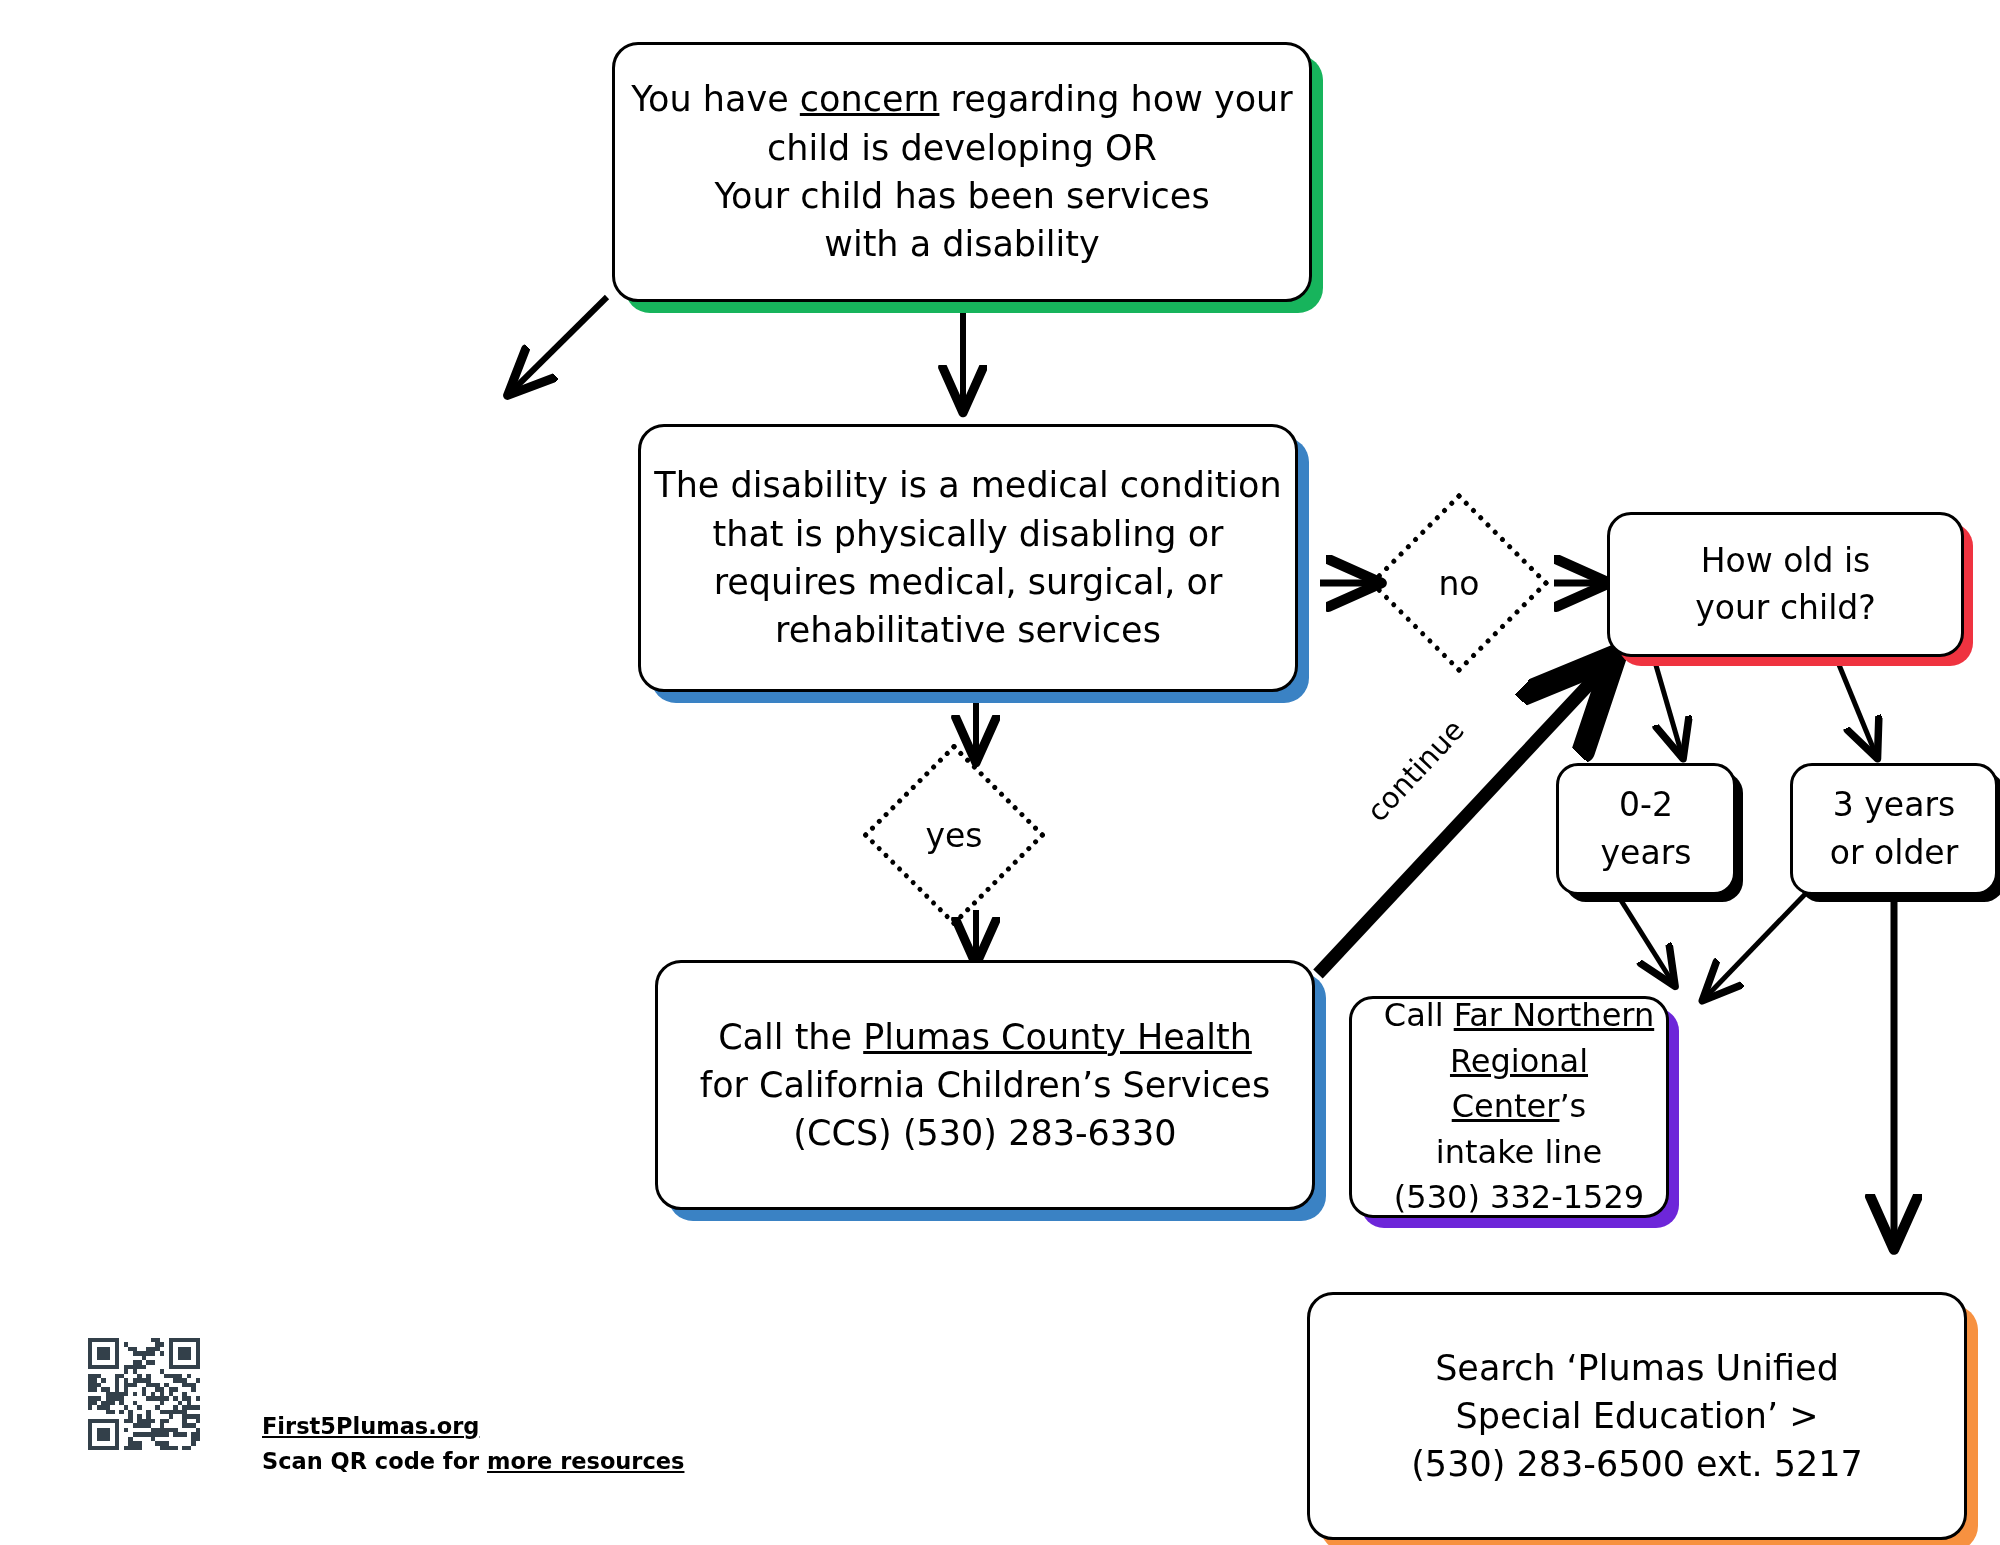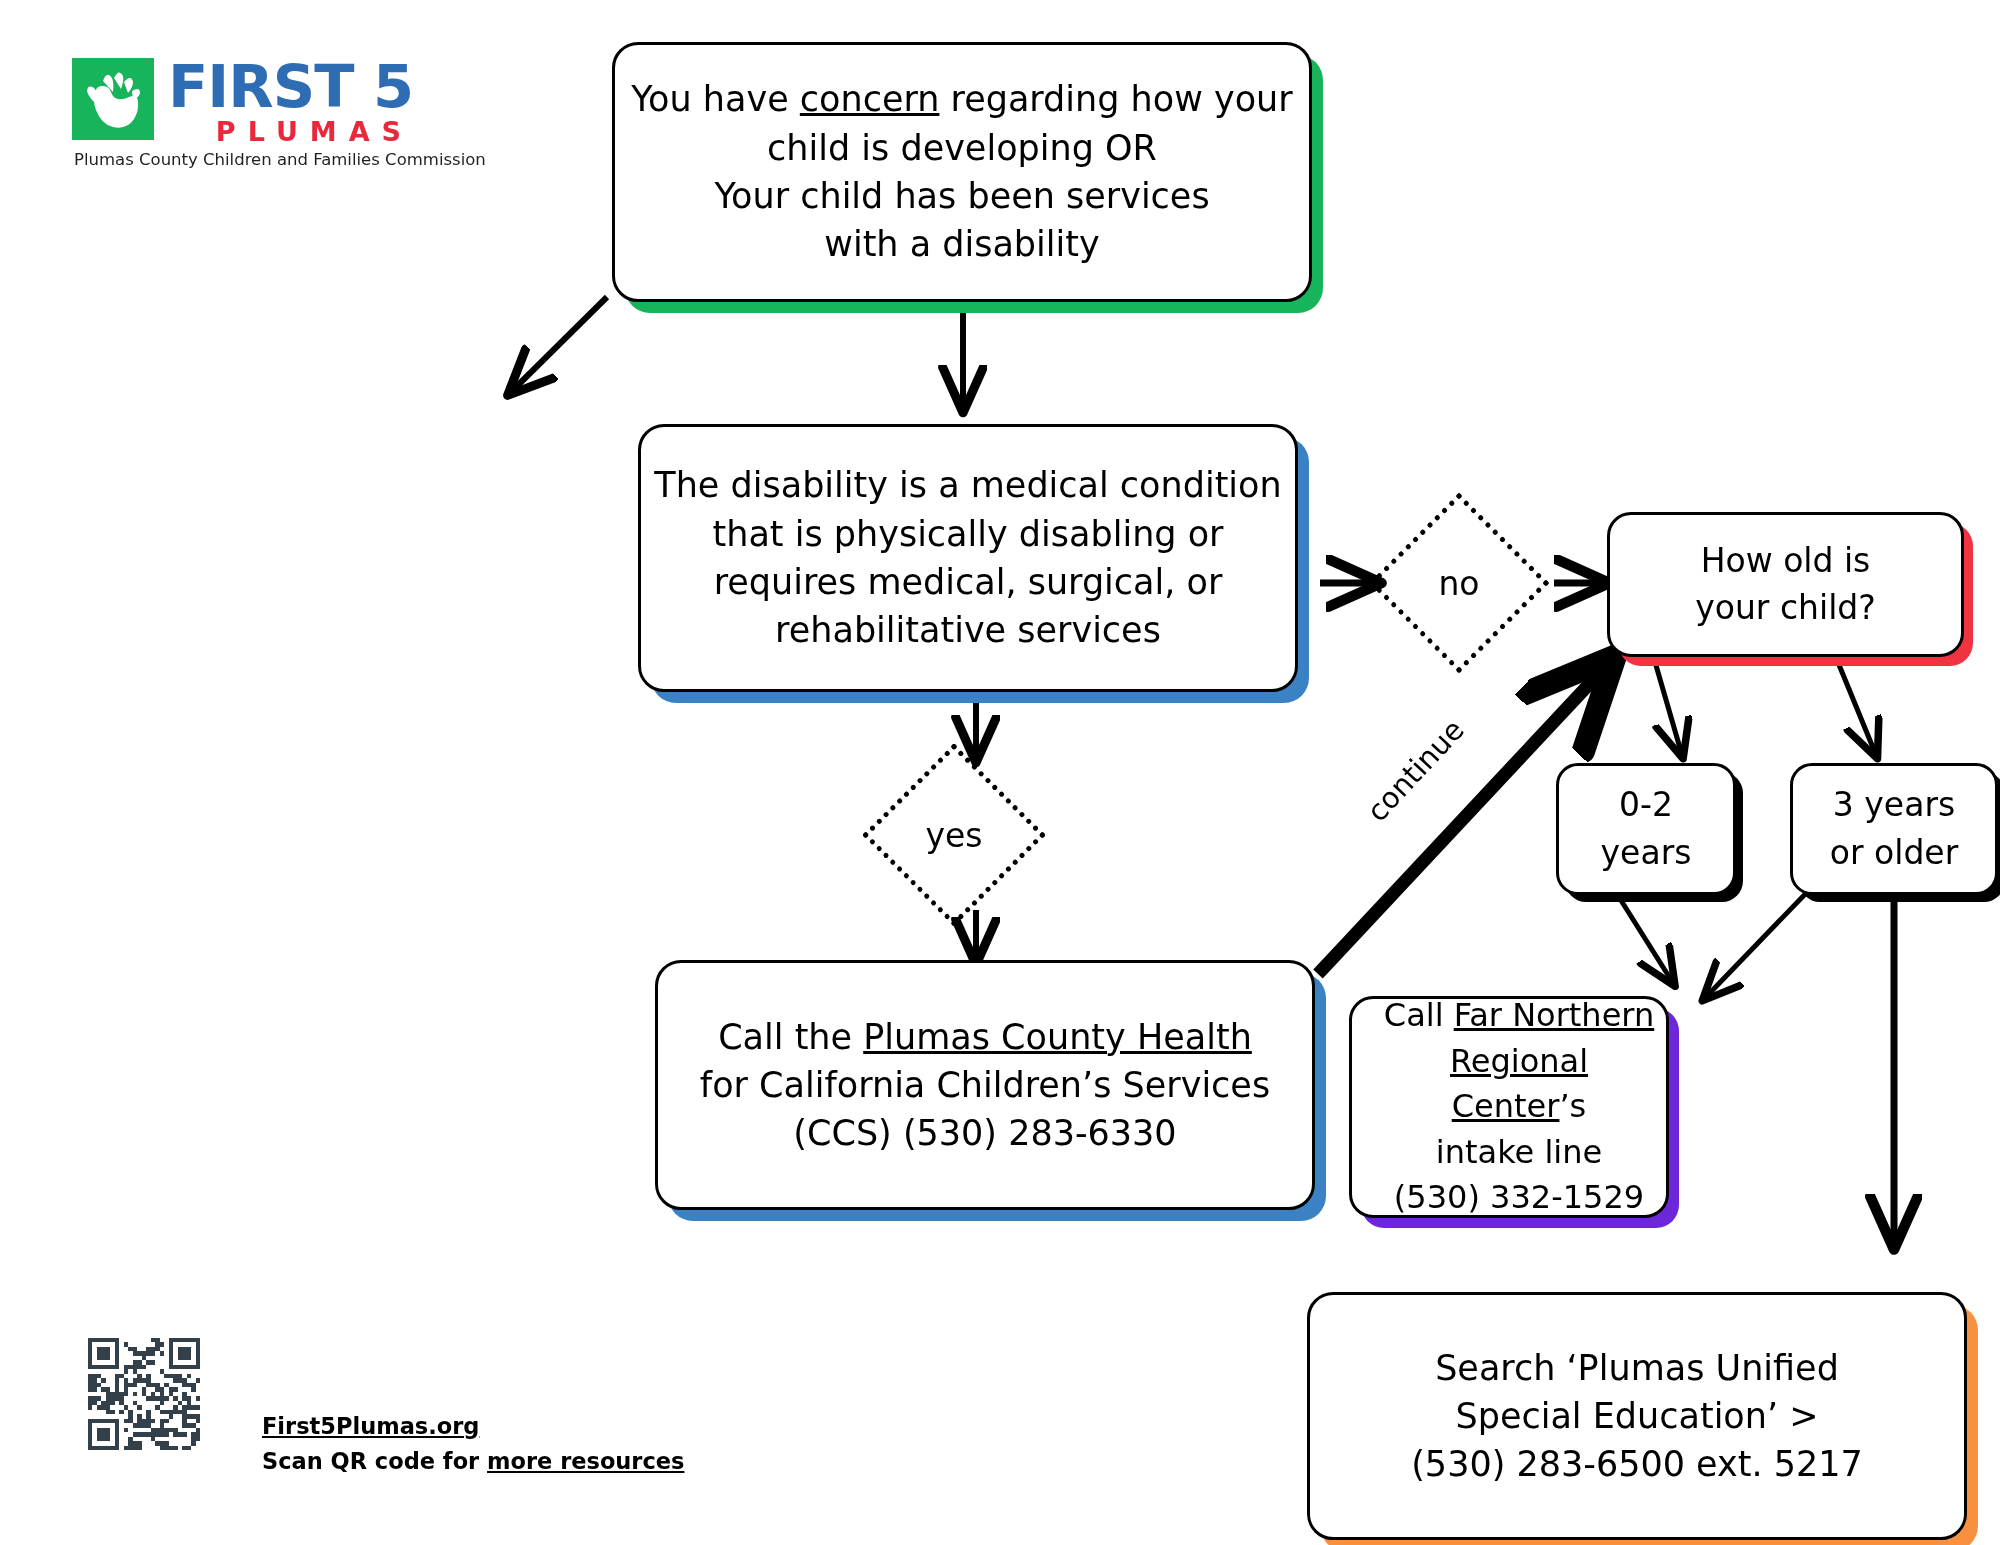--- a/index.html
+++ b/index.html
@@ -190,41 +190,20 @@
 
     <path d="M1835,655 L1876,755" stroke="#000" stroke-width="5" fill="none" marker-end="url(#ah)"></path>
 
     <path d="M1617,894 L1673,983" stroke="#000" stroke-width="5" fill="none" marker-end="url(#ah)"></path>
 
     <path d="M1812,887 L1705,998" stroke="#000" stroke-width="5" fill="none" marker-end="url(#ah)"></path>
 
     <path d="M1894,890 L1894,1244" stroke="#000" stroke-width="7" fill="none" marker-end="url(#ah)"></path>
   </svg>
 
-  <div class="logo-wrap">
-    <div class="logo-row">
-      <div class="logo-mark">
-        <svg width="82" height="82" viewBox="0 0 82 82" aria-hidden="true">
-          <g fill="#ffffff">
-            <path d="M31 23 q4 -11 9 -3 q2 5 1 14 z"></path>
-            <path d="M42 20 q5 -10 9 -2 q1 5 -2 13 z"></path>
-            <path d="M52 24 q7 -8 9 0 q0 5 -5 11 z"></path>
-            <path d="M60 33 q8 -5 8 2 q-1 4 -7 8 z"></path>
-            <path d="M22 30 q-6 -4 -7 3 q1 5 8 12 l6 -6 z"></path>
-            <path d="M24 32 q-4 10 0 20 q5 14 17 17 q14 3 21 -8 q5 -8 4 -18 q-1 -7 -9 -4 q-6 3 -11 2 q-5 -1 -7 -7 q-2 -6 -8 -6 q-6 0 -7 4 z"></path>
-          </g>
-        </svg>
-      </div>
-      <div class="logo-text-col">
-        <div class="logo-first5">FIRST 5</div>
-        <div class="logo-plumas">PLUMAS</div>
-      </div>
-    </div>
-    <div class="logo-tagline">Plumas County Children and Families Commission</div>
-  </div>
 
   <div class="node sh-green" style="left:612px; top:42px; width:700px; height:260px; font-size:35px; line-height:1.38;">
     <div class="txt">
       <div>You have <u>concern</u> regarding how your</div>
       <div>child is developing OR</div>
       <div>Your child has been services</div>
       <div>with a disability</div>
     </div>
   </div>
 

